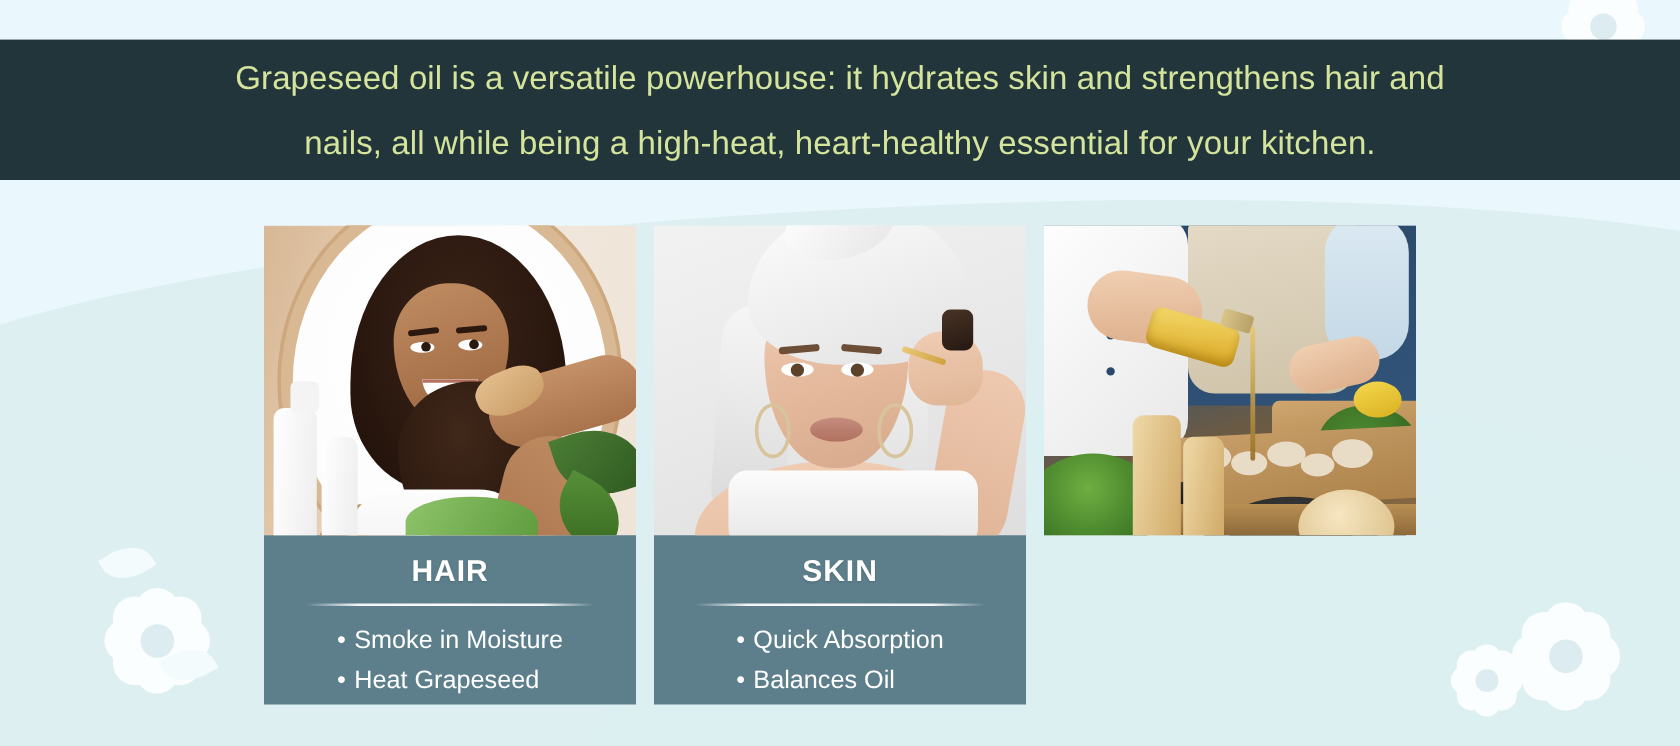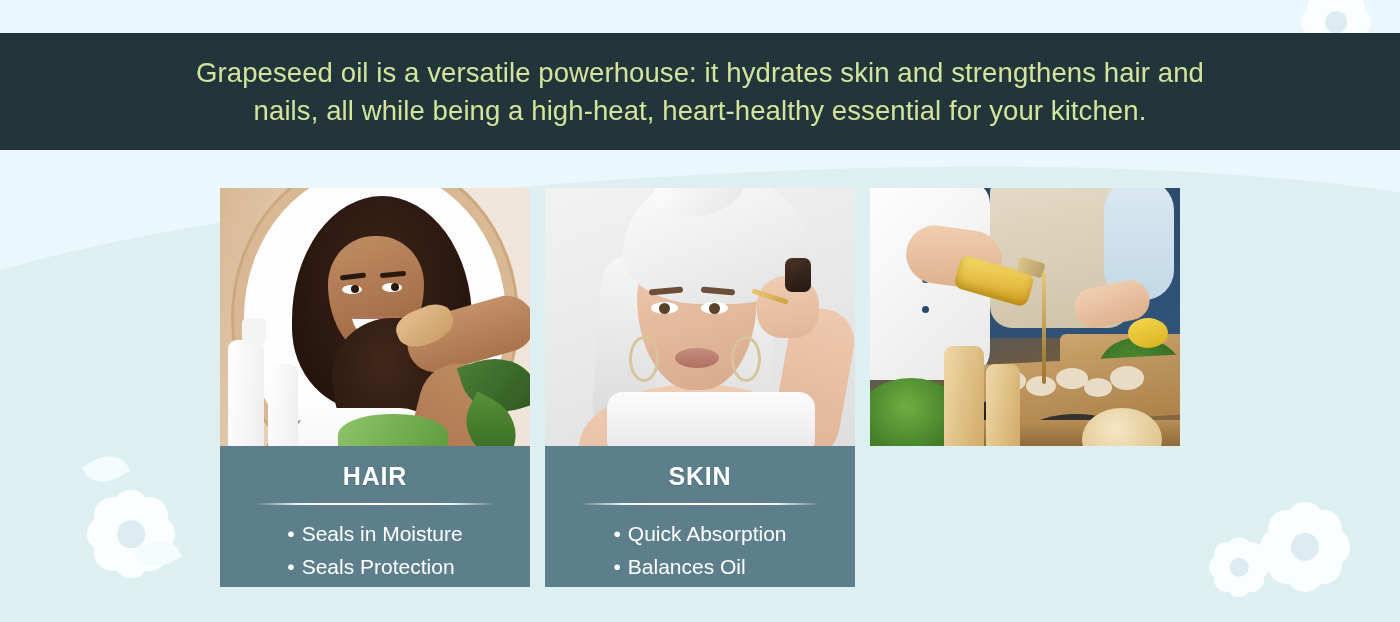--- a/index.html
+++ b/index.html
@@ -55,21 +55,21 @@
     width:1400px; height:117px;
     background:#22353a;
     display:flex;
     align-items:center;
     justify-content:center;
     z-index:3;
   }
   .banner-text {
     color:#d4e49c;
     font-size:27.5px;
-    line-height:38px;
+    line-height:54px;
     text-align:center;
     font-weight:400;
     letter-spacing:.1px;
     max-width:1060px;
   }
 
   
   .cards {
     position:absolute;
     left:220px; top:188px;
@@ -477,22 +477,22 @@
         <div class="bottle b1">
             <span class="nozzle"></span>
           </div>
         <div class="bottle b2"></div>
       </div>
     </div>
     <div class="card-body">
       <div class="card-title">HAIR</div>
       <div class="card-rule"></div>
       <ul class="card-list">
-        <li><span class="bullet">•</span><span>Seals in Moisture</span></li>
-        <li><span class="bullet">•</span><span>Seals Protection</span></li>
+        <li><span class="bullet">•</span><span>Smoke in Moisture</span></li>
+        <li><span class="bullet">•</span><span>Heat Grapeseed</span></li>
       </ul>
     </div>
   </div>
 
   <div class="card">
     <div class="card-photo">
       <div class="ph p2">
         <div class="turban-tail"></div>
         <div class="turban-tail2"></div>
         <div class="shoulder"></div>

